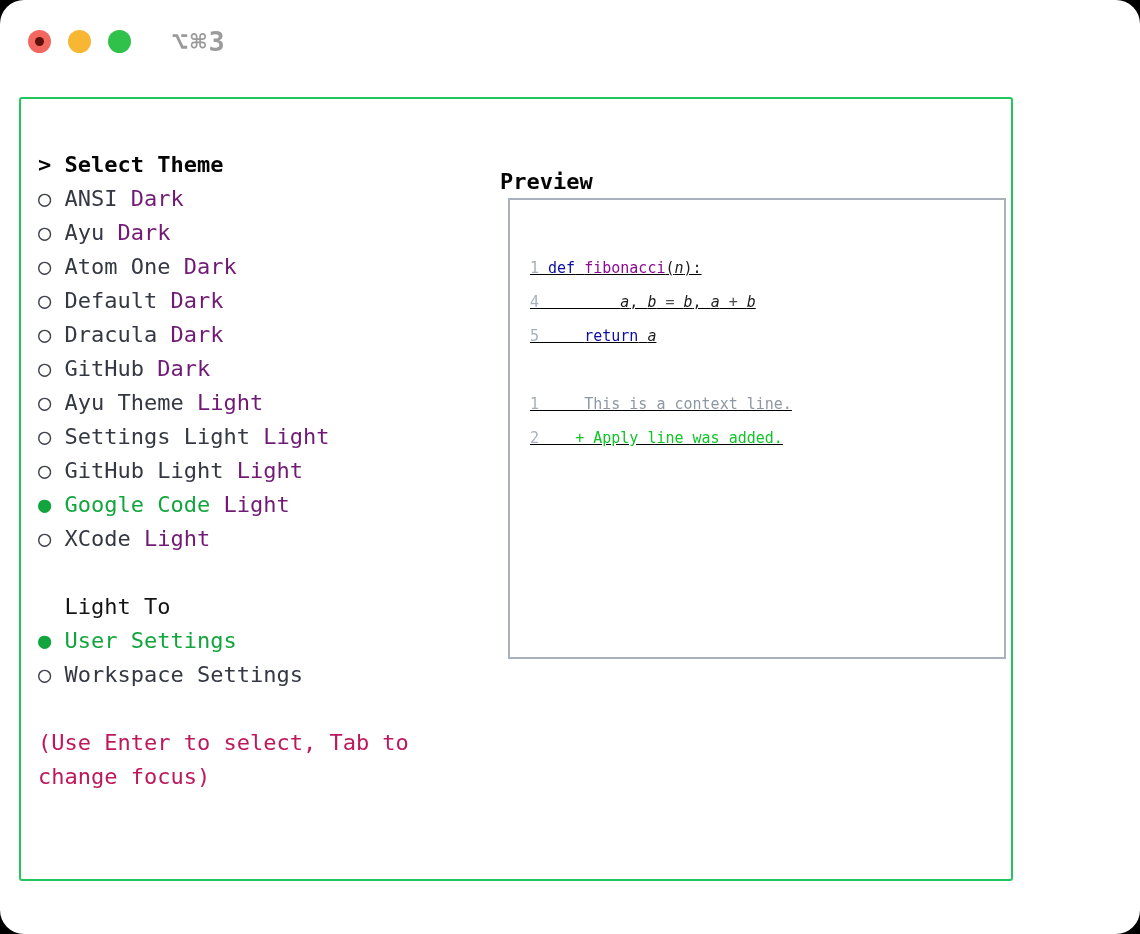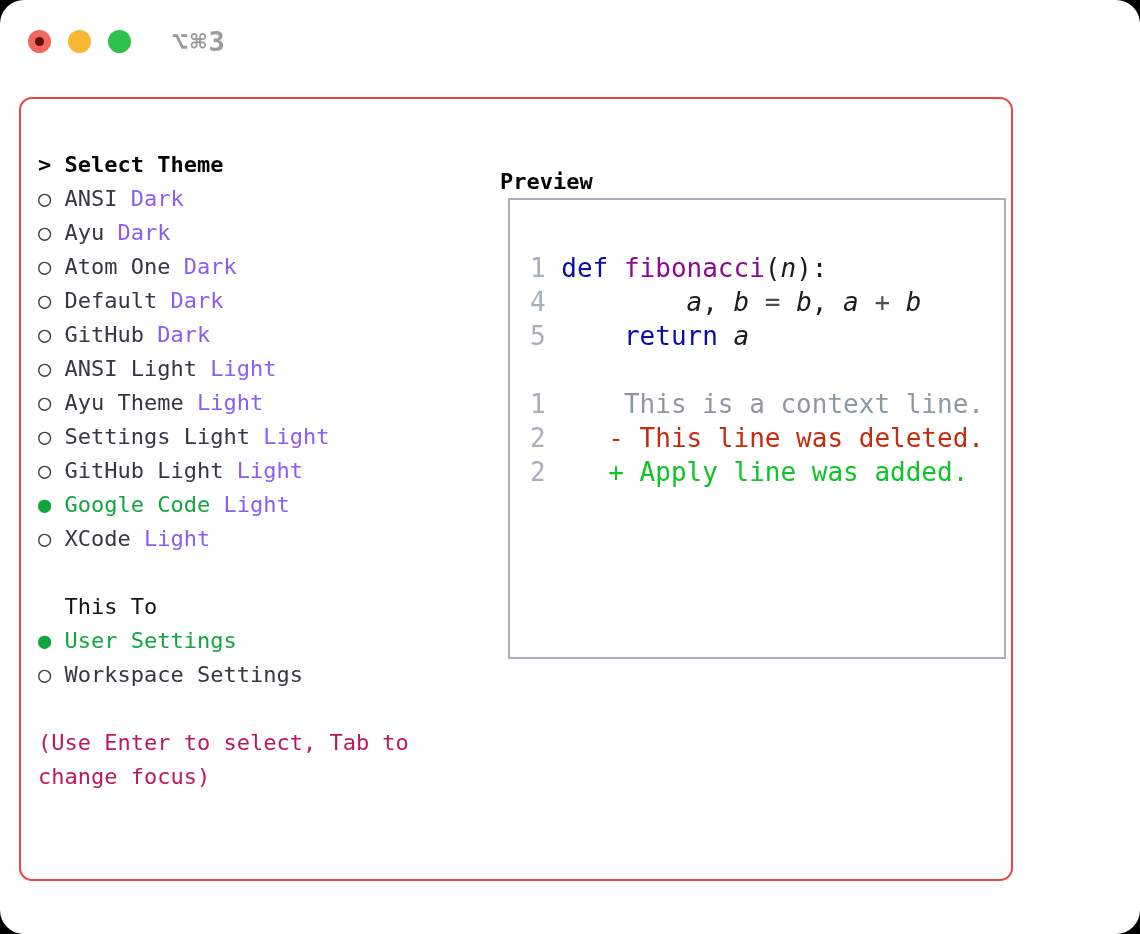--- a/index.html
+++ b/index.html
@@ -12,46 +12,46 @@
   .titlebar{position:absolute;left:28px;top:26px;display:flex;align-items:center;}
   .tl{width:23px;height:23px;border-radius:50%;margin-right:17px;position:relative;}
   .tl-red{background:#f26860;}
   .tl-red::after{content:"";position:absolute;left:7px;top:7px;width:9px;height:9px;border-radius:50%;background:#5d100c;}
   .tl-yellow{background:#f7b733;}
   .tl-green{background:#2fc149;}
   .shortcut{margin-left:24px;font-size:27px;font-weight:700;color:#9b9b9b;letter-spacing:2px;}
   
   .panel{
     position:absolute;left:19px;top:97px;width:990px;height:780px;
-    border:2px solid #ef4444;border-radius:13px;background:#fff;
+    border:2px solid #22c55e;border-radius:3px;background:#fff;
   }
   
   .left-col{position:absolute;left:17px;top:49px;}
   .row{height:34px;line-height:34px;white-space:pre;font-size:22px;color:#343842;}
   .row .marker{color:#3f434b;}
   .row .marker-on{color:#12a53e;}
-  .row .variant{color:#8b5cf6;}
+  .row .variant{color:#701a75;}
   .row.selected .label{color:#12a53e;}
   .header-row{font-weight:700;color:#050505;}
   .header-row .pointer{color:#050505;}
   .subheader{padding-left:2ch;color:#141414;}
   .spacer{height:34px;}
   .hint{
     margin-top:0;width:430px;font-size:22px;line-height:34px;color:#be185d;
     white-space:normal;
   }
   
   .preview-title{position:absolute;left:479px;top:66px;height:34px;line-height:34px;
     font-size:22px;font-weight:700;color:#050505;}
   .preview-box{
     position:absolute;left:487px;top:99px;width:474px;height:406px;
     border:2px solid #a9b2bc;background:#fff;
     padding:51px 0 0 20px;box-sizing:content-box;
   }
-  .code-line{height:34px;line-height:34px;font-size:26px;white-space:pre;}
+  .code-line{height:34px;line-height:34px;font-size:15px;white-space:pre;text-decoration:underline;}
   .tok-ln{color:#a6b0bd;}
   .tok-pl{color:#1d1d1d;}
   .tok-kw{color:#0b0ba6;}
   .tok-fn{color:#8e0a94;}
   .tok-id{color:#1d1d1d;font-style:italic;}
   .tok-nu{color:#086e72;}
   .tok-op{color:#4d4d4d;}
   .tok-ctx{color:#8e98a2;}
   .tok-del{color:#c32c0e;}
   .tok-add{color:#0fc427;}
@@ -71,49 +71,48 @@
   <div class="panel">
 
     <div class="left-col">
       <div class="row header-row"><span class="pointer">&gt;</span><span> </span><span>Select Theme</span></div>
 
       <div>
           <div class="row"><span class="marker">○</span> <span class="label">ANSI</span> <span class="variant">Dark</span></div>
           <div class="row"><span class="marker">○</span> <span class="label">Ayu</span> <span class="variant">Dark</span></div>
           <div class="row"><span class="marker">○</span> <span class="label">Atom One</span> <span class="variant">Dark</span></div>
           <div class="row"><span class="marker">○</span> <span class="label">Default</span> <span class="variant">Dark</span></div>
+          <div class="row"><span class="marker">○</span> <span class="label">Dracula</span> <span class="variant">Dark</span></div>
           <div class="row"><span class="marker">○</span> <span class="label">GitHub</span> <span class="variant">Dark</span></div>
-          <div class="row"><span class="marker">○</span> <span class="label">ANSI Light</span> <span class="variant">Light</span></div>
           <div class="row"><span class="marker">○</span> <span class="label">Ayu Theme</span> <span class="variant">Light</span></div>
           <div class="row"><span class="marker">○</span> <span class="label">Settings Light</span> <span class="variant">Light</span></div>
           <div class="row"><span class="marker">○</span> <span class="label">GitHub Light</span> <span class="variant">Light</span></div>
           <div class="row selected"><span class="marker marker-on">●</span> <span class="label">Google Code</span> <span class="variant">Light</span></div>
           <div class="row"><span class="marker">○</span> <span class="label">XCode</span> <span class="variant">Light</span></div>
         </div>
 
       <div class="spacer"></div>
-      <div class="row subheader">This To</div>
+      <div class="row subheader">Light To</div>
 
       <div>
           <div class="row selected"><span class="marker marker-on">●</span> <span class="label">User Settings</span></div>
           <div class="row"><span class="marker">○</span> <span class="label">Workspace Settings</span></div>
         </div>
 
       <div class="spacer"></div>
       <div class="hint">(Use Enter to select, Tab to change focus)</div>
     </div>
 
     <div class="preview-title">Preview</div>
 
     <div class="preview-box">
       <div>
           <div class="code-line"><span class="tok-ln">1</span><span class="tok-pl"> </span><span class="tok-kw">def</span><span class="tok-pl"> </span><span class="tok-fn">fibonacci</span><span class="tok-pl">(</span><span class="tok-id">n</span><span class="tok-pl">):</span></div>
           <div class="code-line"><span class="tok-ln">4</span><span class="tok-pl">         </span><span class="tok-id">a</span><span class="tok-pl">, </span><span class="tok-id">b</span><span class="tok-op"> = </span><span class="tok-id">b</span><span class="tok-pl">, </span><span class="tok-id">a</span><span class="tok-op"> + </span><span class="tok-id">b</span></div>
           <div class="code-line"><span class="tok-ln">5</span><span class="tok-pl">     </span><span class="tok-kw">return</span><span class="tok-pl"> </span><span class="tok-id">a</span></div>
           <div class="code-line"></div>
           <div class="code-line"><span class="tok-ln">1</span><span class="tok-ctx">     This is a context line.</span></div>
-          <div class="code-line"><span class="tok-ln">2</span><span class="tok-del">    - This line was deleted.</span></div>
           <div class="code-line"><span class="tok-ln">2</span><span class="tok-add">    + Apply line was added.</span></div>
         </div>
     </div>
 
   </div>
 </div>
 
 </body></html>

